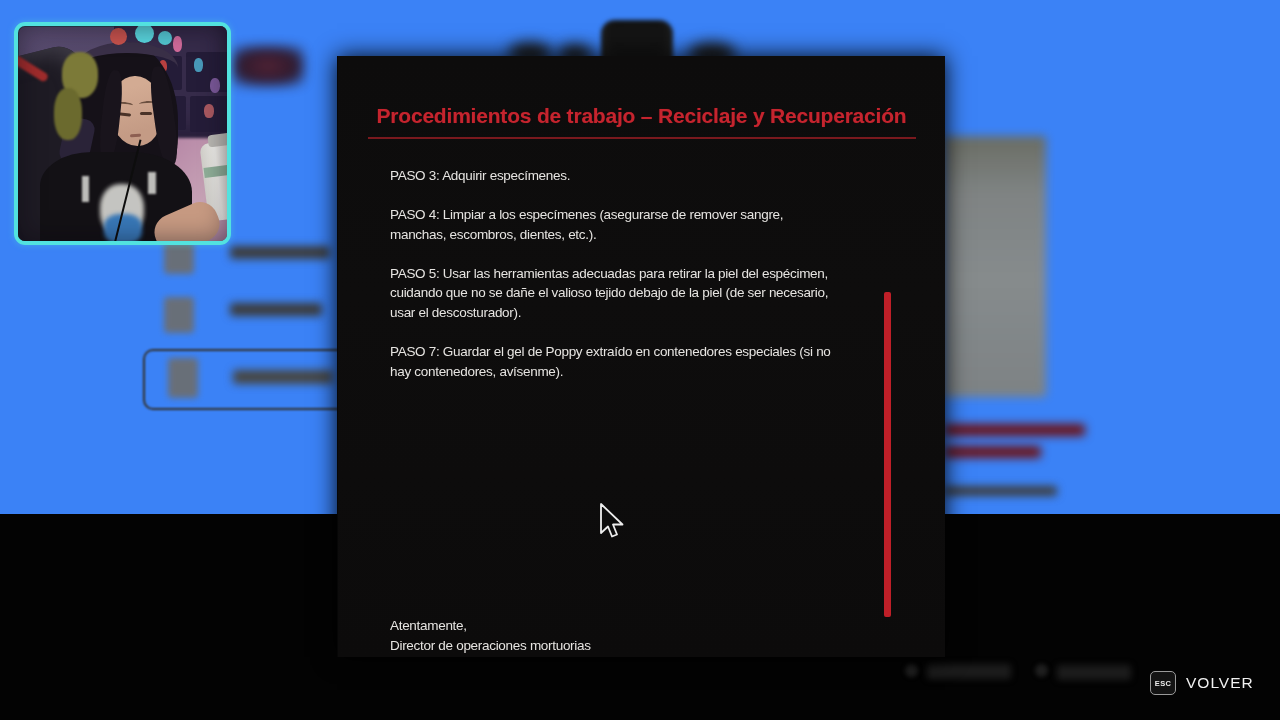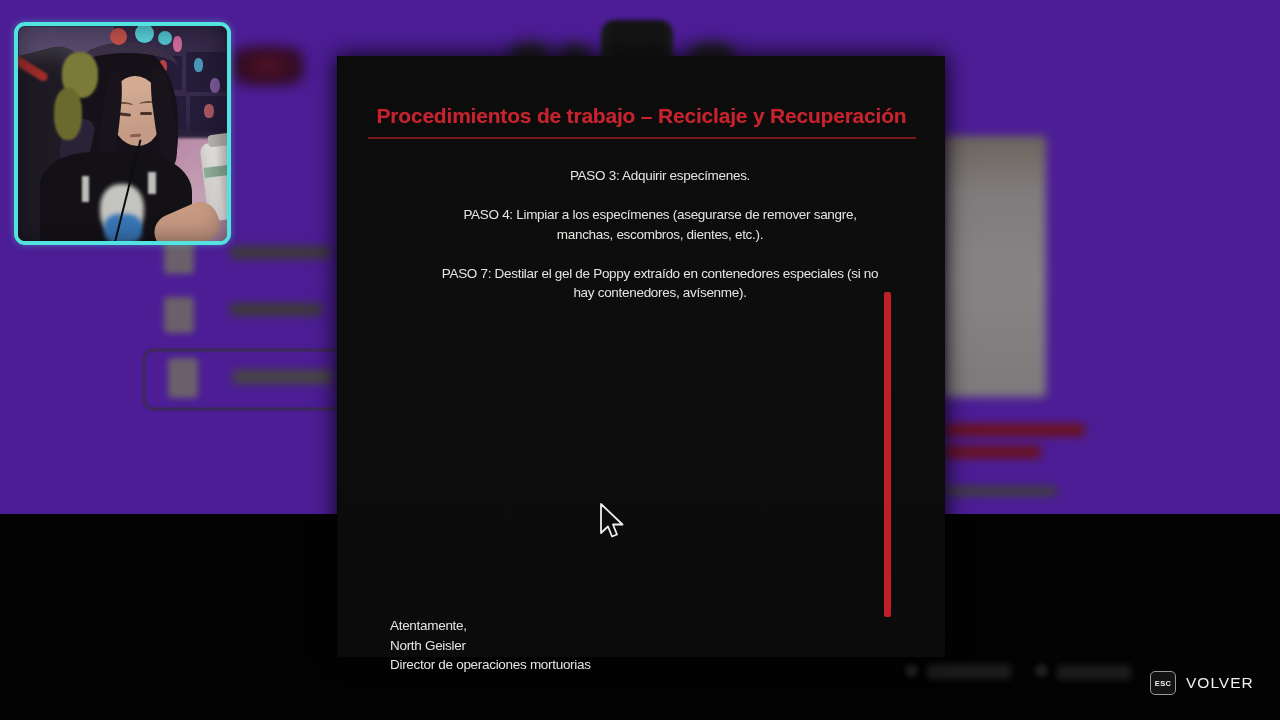--- a/index.html
+++ b/index.html
@@ -1,18 +1,18 @@
 <!DOCTYPE html>
 <html><head>
 <meta charset="utf-8">
 <style>
   * { margin: 0; padding: 0; box-sizing: border-box; }
   html, body { width: 1280px; height: 720px; background: #030303; overflow: hidden; }
   body { font-family: "Liberation Sans", sans-serif; position: relative; }
-  .stage { position: absolute; left: 0; top: 0; width: 1280px; height: 514px; background: #4c1d95; }
+  .stage { position: absolute; left: 0; top: 0; width: 1280px; height: 514px; background: #3b82f6; }
 
   
   .bg-el { position: absolute; pointer-events: none; }
   .bg-red-blob { left: 232px; top: 46px; width: 72px; height: 40px; background: radial-gradient(ellipse at center, #581316 0%, #2a0709 60%, transparent 100%); filter: blur(6px); opacity: .85; }
   .bg-logo { left: 601px; top: 20px; width: 72px; height: 50px; border-radius: 14px; background: #141414; box-shadow: inset 0 -10px 14px #2a2a2a; filter: blur(2px); }
   .bg-glow { background: #1d1d1d; border-radius: 50%; filter: blur(7px); }
   .bg-glow.g1 { left: 508px; top: 42px; width: 44px; height: 22px; }
   .bg-glow.g2 { left: 558px; top: 44px; width: 34px; height: 20px; }
   .bg-glow.g3 { left: 688px; top: 42px; width: 48px; height: 24px; }
   .bg-note-icon { width: 30px; border-radius: 4px; background: #716c63; filter: blur(3px); opacity: .85; }
@@ -37,21 +37,21 @@
   
   .doc-panel { position: absolute; left: 337px; top: 56px; width: 608px; height: 601px;
     background: linear-gradient(180deg, #0d0c0c 0%, #0e0d0d 40%, #0c0b0b 100%);
     box-shadow: 0 0 22px rgba(0,0,0,.95); border-left: 1px solid #060606; }
   .doc-title { position: absolute; left: 0; top: 48px; width: 100%; text-align: center;
     font-size: 21px; font-weight: bold; letter-spacing: -0.2px; color: #c5242e;
     text-shadow: 0 0 1px rgba(140,20,26,.6); }
   .doc-underline { position: absolute; left: 30px; top: 81px; width: 548px; height: 2px; background: #8e1c22; opacity: .85; }
   .doc-body { position: absolute; left: 52px; top: 110px; width: 540px; color: #e6e4e1;
     font-size: 13.5px; line-height: 19.6px; letter-spacing: -0.3px; }
-  .doc-body p { margin: 0 0 19.5px 0; white-space: pre-line; text-align: center; }
+  .doc-body p { margin: 0 0 19.5px 0; white-space: pre-line; }
   .doc-sig div { white-space: pre; }
   .doc-scrollbar { position: absolute; left: 884px; top: 292px; width: 7px; height: 325px; background: #bf1f28; border-radius: 2px; }
 
   
   .cursor { position: absolute; left: 598px; top: 503px; width: 30px; height: 42px; }
 
   
   .footer-back { position: absolute; left: 1150px; top: 668px; height: 30px; display: flex; align-items: center; gap: 10px; cursor: pointer; }
   .esc-badge { width: 26px; height: 24px; border: 1.5px solid #9a9a9a; border-radius: 5px; background: rgba(22,22,22,.85);
     display: flex; align-items: center; justify-content: center; font-size: 7.5px; font-weight: bold; color: #ececec; letter-spacing: .3px; }
@@ -140,33 +140,35 @@
     <div class="doc-title">Procedimientos de trabajo – Reciclaje y Recuperación</div>
     <div class="doc-underline"></div>
 
     <div class="doc-body">
 
         <p>PASO 3: Adquirir especímenes.</p>
 
         <p>PASO 4: Limpiar a los especímenes (asegurarse de remover sangre,
 manchas, escombros, dientes, etc.).</p>
 
-
-
-        <p>PASO 7: Destilar el gel de Poppy extraído en contenedores especiales (si no
+        <p>PASO 5: Usar las herramientas adecuadas para retirar la piel del espécimen,
+cuidando que no se dañe el valioso tejido debajo de la piel (de ser necesario,
+usar el descosturador).</p>
+
+
+        <p>PASO 7: Guardar el gel de Poppy extraído en contenedores especiales (si no
 hay contenedores, avísenme).</p>
 
 
       </div>
 
     <div class="doc-body doc-sig" style="top: 560px;">
 
         <div>Atentamente,</div>
 
-        <div>North Geisler</div>
 
         <div>Director de operaciones mortuorias</div>
       </div>
   </div>
 
   <div class="doc-scrollbar"></div>
 
   <svg class="cursor" viewBox="0 0 30 42">
     <path d="M3 1 L3 30 L10 23.5 L14 33.5 L19 31.5 L15 21.5 L24.5 21.5 Z" fill="rgba(12,12,12,0.55)" stroke="#ededed" stroke-width="1.8" stroke-linejoin="round"></path>
   </svg>

